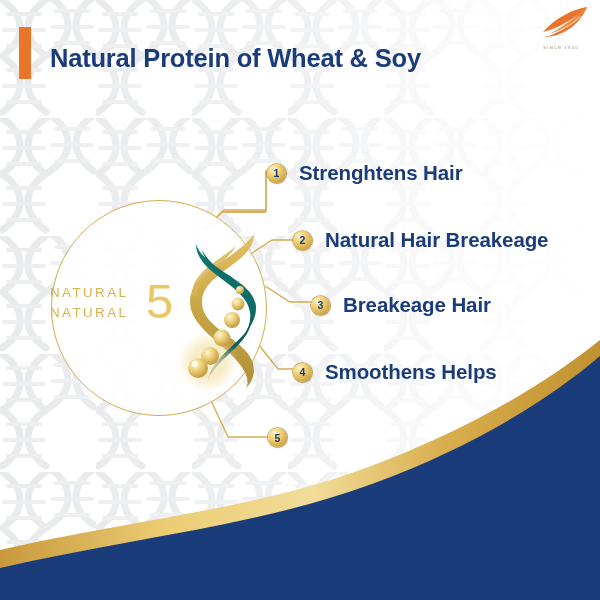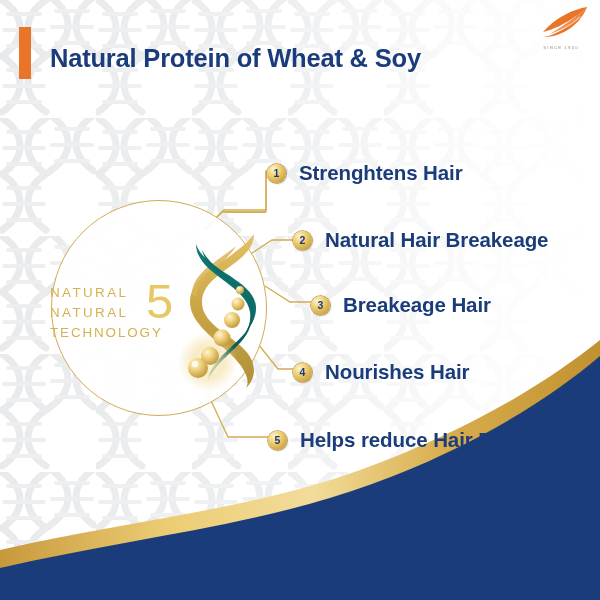--- a/index.html
+++ b/index.html
@@ -213,21 +213,20 @@
 
       <path d="M206 390 L228 437 L268 437"></path>
     </g>
   </svg>
 
   <div class="badge-circle"></div>
 
   <div class="badge-text">
     <div>NATURAL</div>
     <div>NATURAL</div>
-    <div class="l3">TECHNOLOGY</div>
   </div>
   <div class="badge-five">5</div>
 
   <svg class="helix-art" viewBox="0 0 112 162" xmlns="http://www.w3.org/2000/svg">
     <defs>
       <linearGradient id="goldStrand" x1="0" y1="0" x2="0" y2="1">
         <stop offset="0%" stop-color="#e3c163"></stop>
         <stop offset="50%" stop-color="#c8a444"></stop>
         <stop offset="100%" stop-color="#b08f38"></stop>
       </linearGradient>
@@ -294,21 +293,20 @@
     <span class="benefit-label">Natural Hair Breakeage</span>
   </div>
 
   <div class="benefit" style="left:311px; top:293px;">
     <span class="num-badge">3</span>
     <span class="benefit-label">Breakeage Hair</span>
   </div>
 
   <div class="benefit" style="left:293px; top:360px;">
     <span class="num-badge">4</span>
-    <span class="benefit-label">Nourishes Hair</span>
+    <span class="benefit-label">Smoothens Helps</span>
   </div>
 
   <div class="benefit" style="left:268px; top:428px;">
     <span class="num-badge">5</span>
-    <span class="benefit-label">Helps reduce Hair Damage</span>
   </div>
 
 </div>
 
 </body></html>

